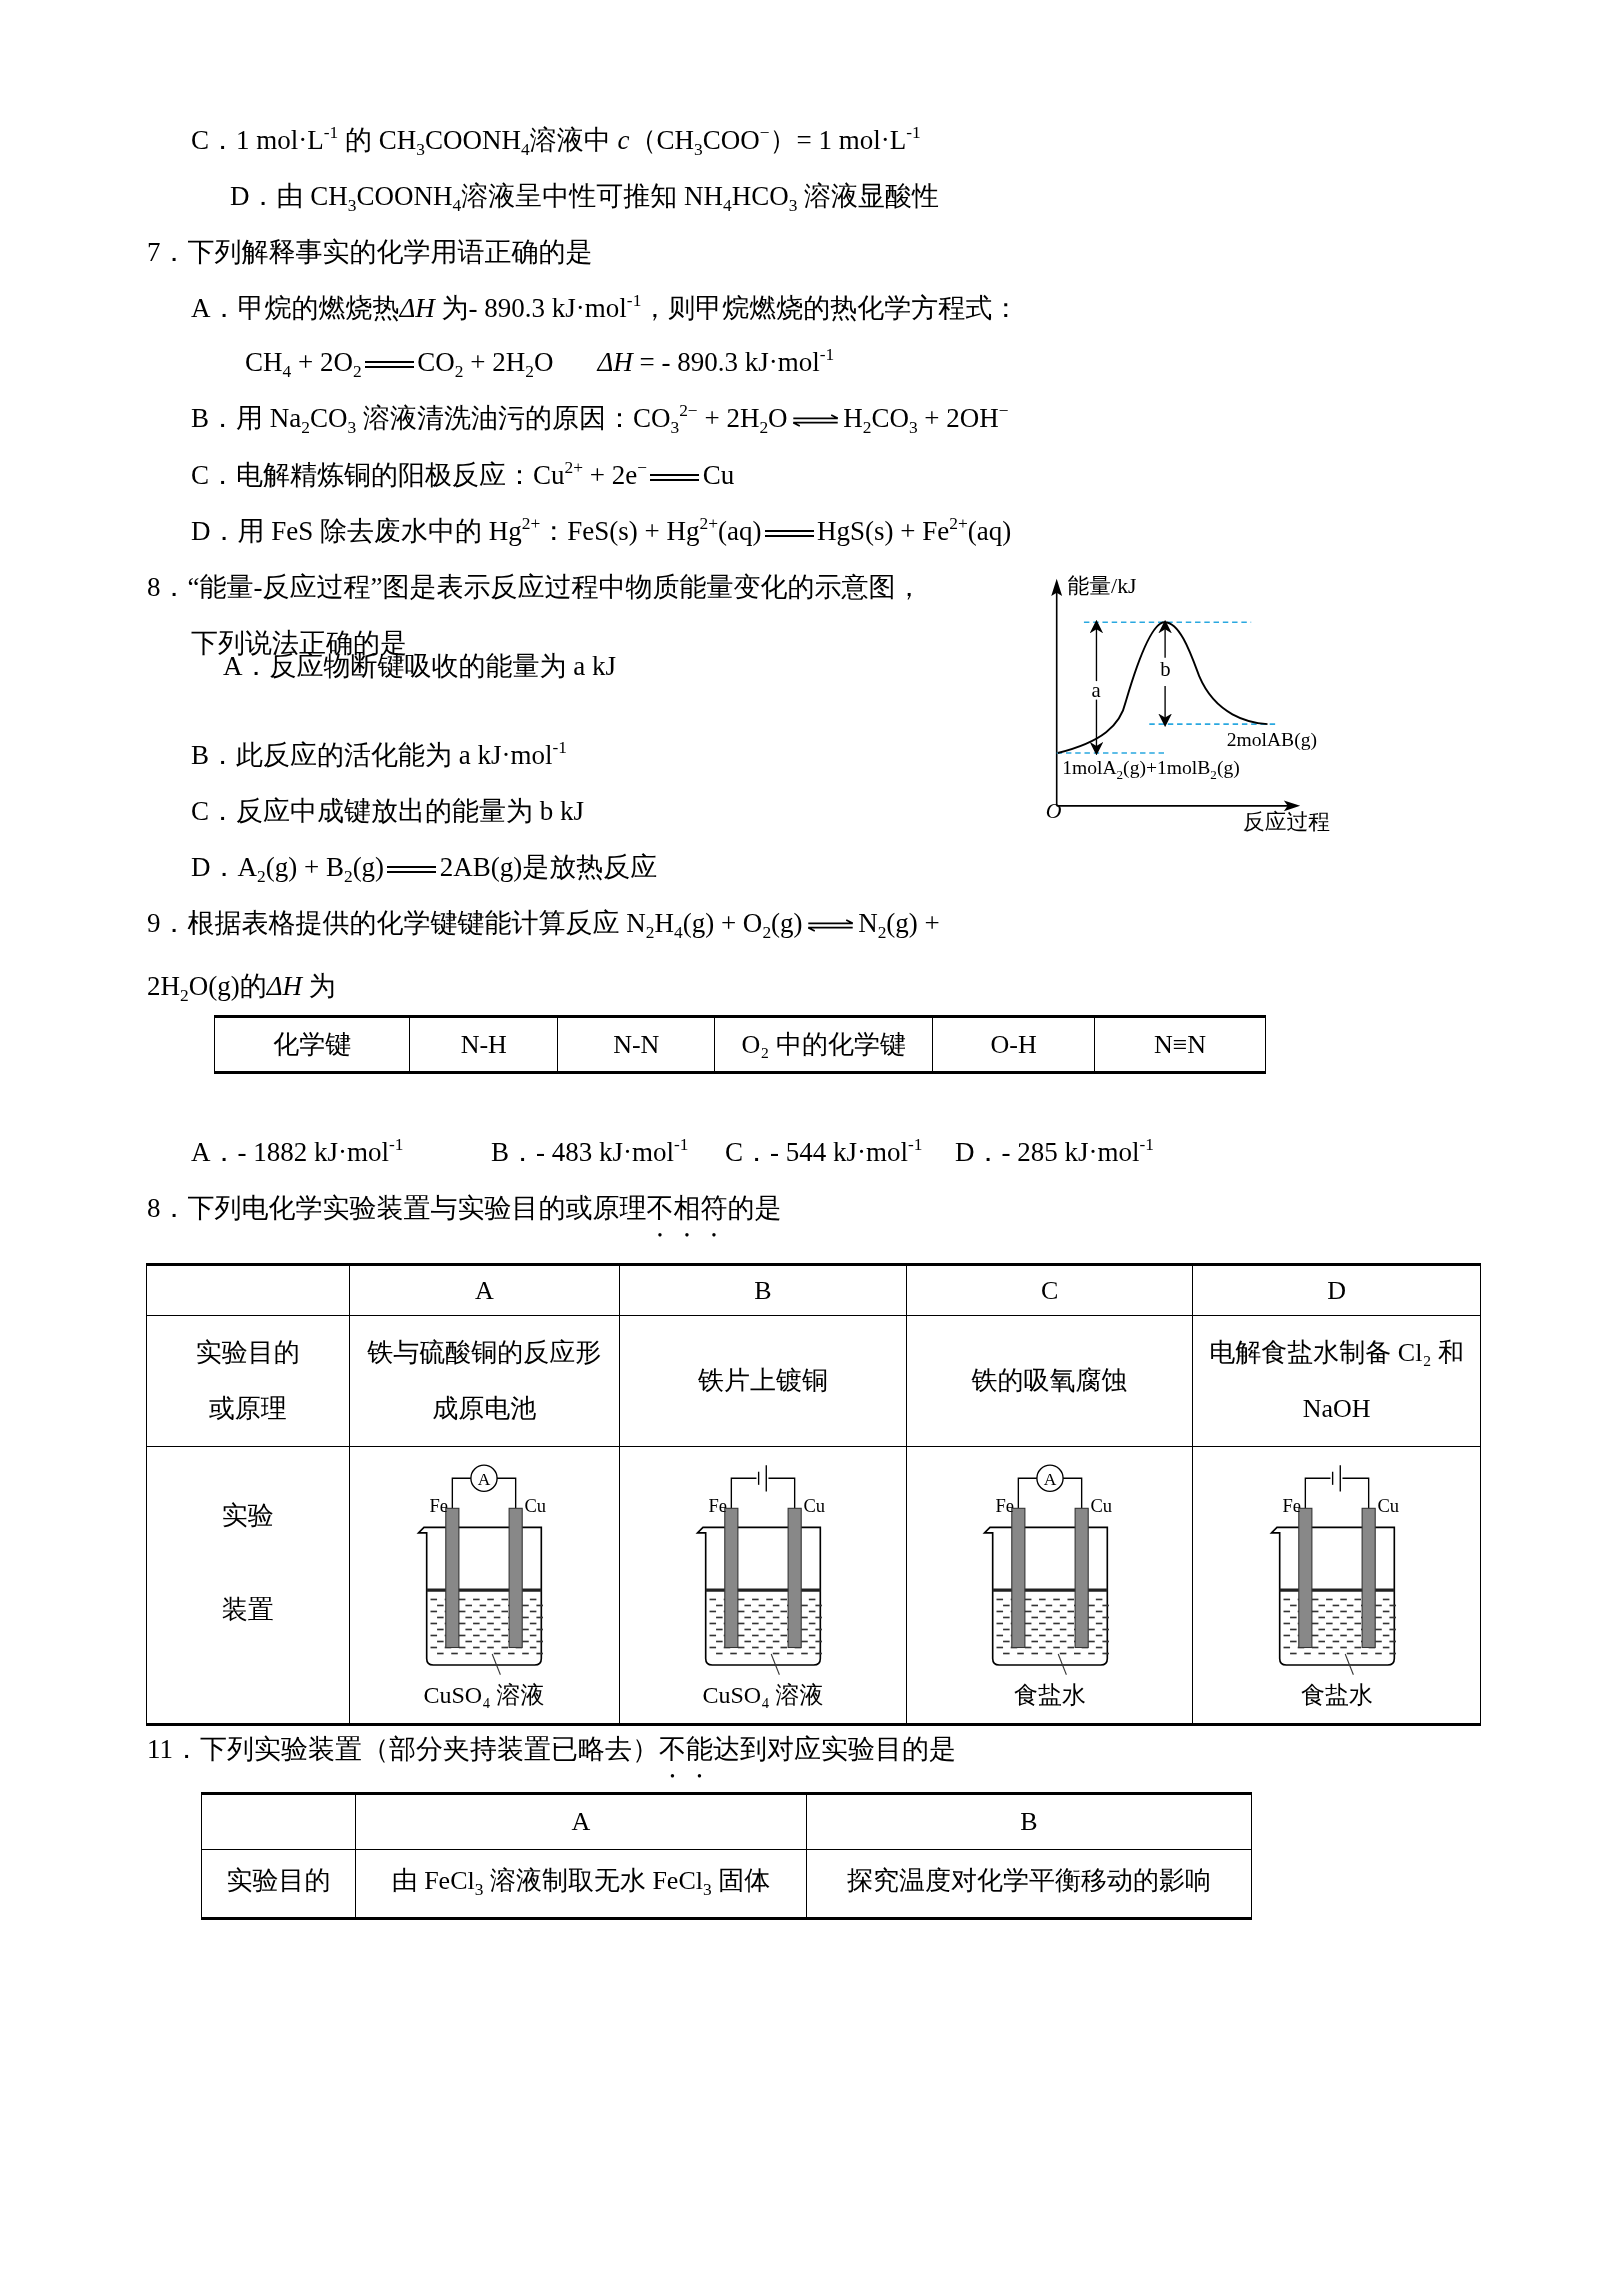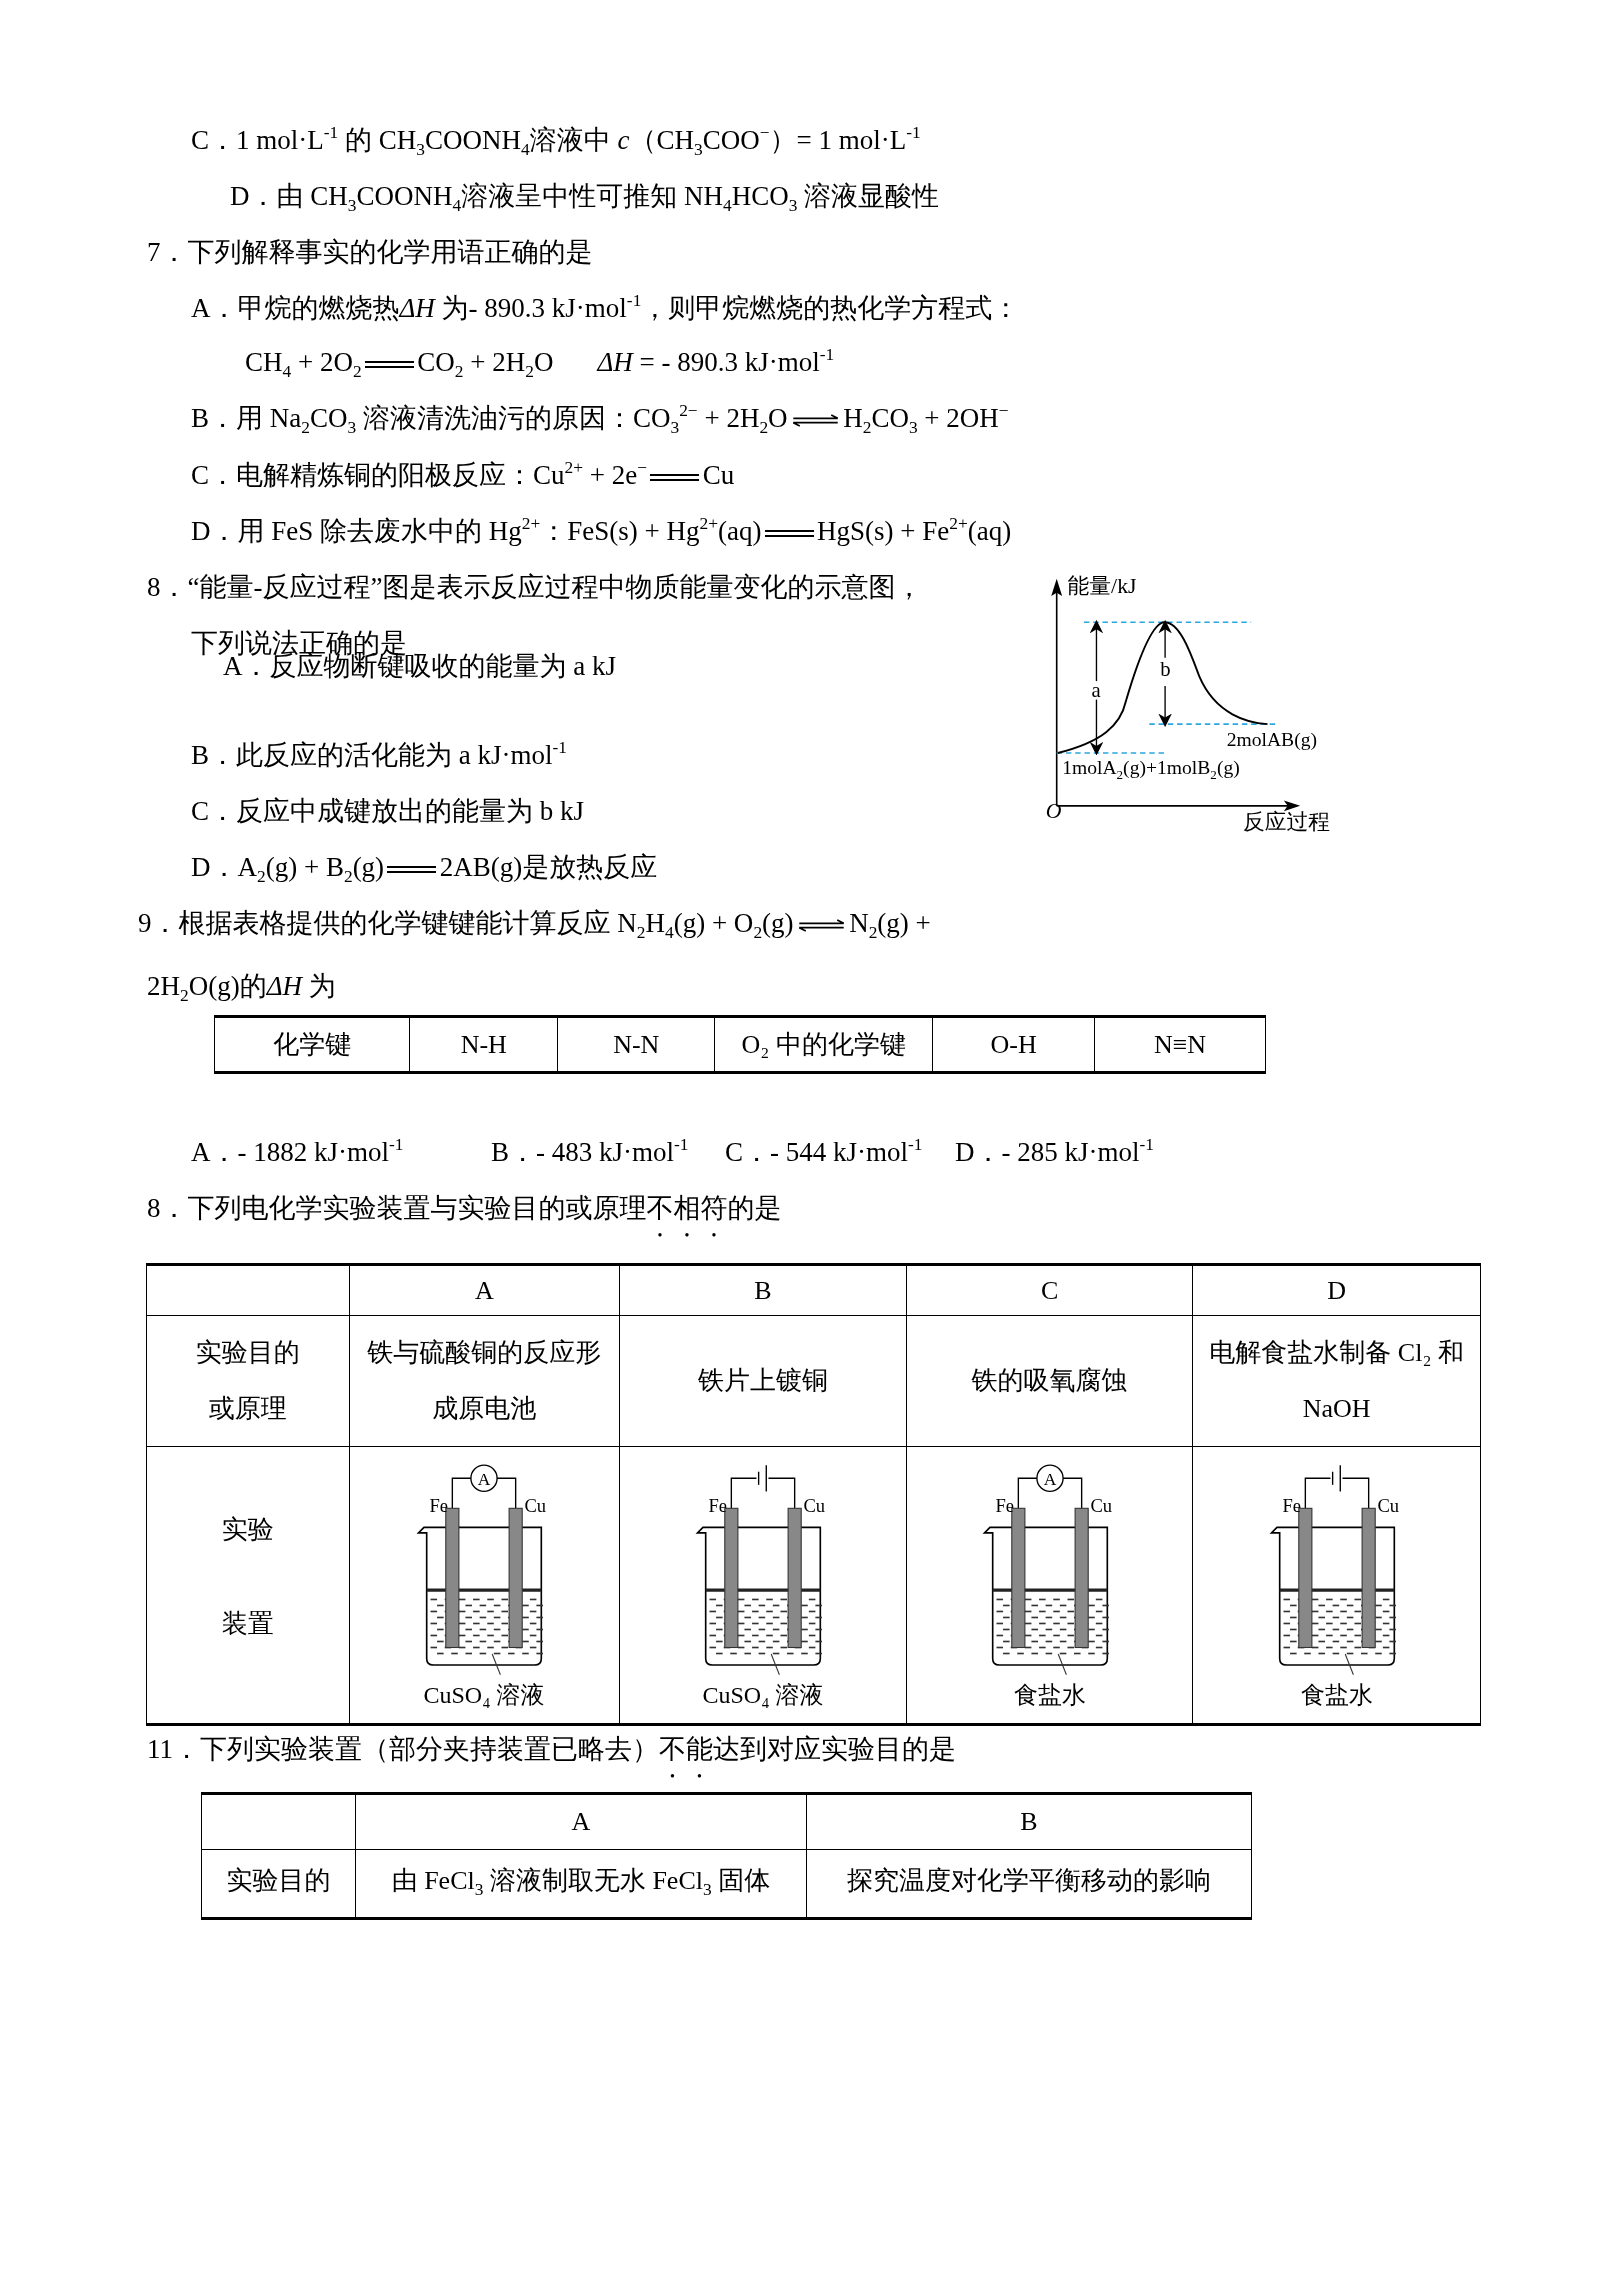--- a/index.html
+++ b/index.html
@@ -86,21 +86,21 @@
   <line x1="111" y1="218" x2="111" y2="118" stroke="#000" stroke-width="2.5" marker-end="url(#ah)"></line>
   <line x1="111" y1="252" x2="111" y2="342" stroke="#000" stroke-width="2.5" marker-end="url(#ah)"></line>
   <text x="102" y="248" font-size="38" font-family="Liberation Serif, serif">a</text>
   <line x1="237" y1="175" x2="237" y2="118" stroke="#000" stroke-width="2.5" marker-end="url(#ah)"></line>
   <line x1="237" y1="227" x2="237" y2="290" stroke="#000" stroke-width="2.5" marker-end="url(#ah)"></line>
   <text x="228" y="208" font-size="38" font-family="Liberation Serif, serif">b</text>
   <text x="350" y="337" font-size="36" font-family="Liberation Serif, serif">2molAB(g)</text>
   <text x="48" y="388" font-size="36" font-family="Liberation Serif, serif"><tspan>1molA</tspan><tspan dy="10" font-size="24">2</tspan><tspan dy="-10">(g)+1molB</tspan><tspan dy="10" font-size="24">2</tspan><tspan dy="-10">(g)</tspan></text>
 </svg>
 
-<div class="line" style="left:138px; top:907px;">
+<div class="line" style="left:147px; top:907px;">
   <span>9．根据表格提供的化学键键能计算反应 N</span><sub>2</sub><span>H</span><sub>4</sub><span>(g) + O</span><sub>2</sub><span>(g)</span><svg class="rev" viewBox="0 0 90 24">
       <path d="M4 8 H86 L74 2" stroke="#000" stroke-width="3" fill="none"></path>
       <path d="M86 16 H4 L16 22" stroke="#000" stroke-width="3" fill="none"></path>
     </svg><span>N</span><sub>2</sub><span>(g) +</span>
 </div>
 <div class="line" style="left:147px; top:964px;margin-top:6px;">
   <span>2H</span><sub>2</sub><span>O(g)的</span><span class="em">ΔH</span><span> 为</span>
 </div>
 <table class="t" style="left:214px; top:1015px; width:1052px;">
   <tbody>
@@ -145,21 +145,21 @@
         </td>
     <td>
           <div>铁的吸氧腐蚀</div>
         </td>
     <td>
           <div>电解食盐水制备 Cl₂ 和</div>
           <div>NaOH</div>
         </td>
   </tr>
   <tr style="height:278px;">
-    <td style="vertical-align:top; padding-top:36px; line-height:94px;">
+    <td style="vertical-align:top; padding-top:22px; line-height:94px;">
           <div>实验</div>
           <div>装置</div>
         </td>
     <td>
           <div class="apparatus"><svg width="164" height="262" viewBox="0 0 300 480" style="font-size:48px">
               <path d="M92 105 V50 H208 V105" stroke="#000" stroke-width="2.5" fill="none"></path>
               <circle cx="150" cy="50" r="24" fill="#fff" stroke="#000" stroke-width="2.5"></circle>
               <text x="150" y="62" font-size="32" text-anchor="middle" font-family="Liberation Serif, serif">A</text>
               <path d="M40 140 L30 150 L45 150 V380 Q45 392 57 392 H243 Q255 392 255 380 V140 Z" fill="#fff" stroke="#000" stroke-width="3"></path>
               <line x1="45" y1="255" x2="255" y2="255" stroke="#222" stroke-width="6"></line>

